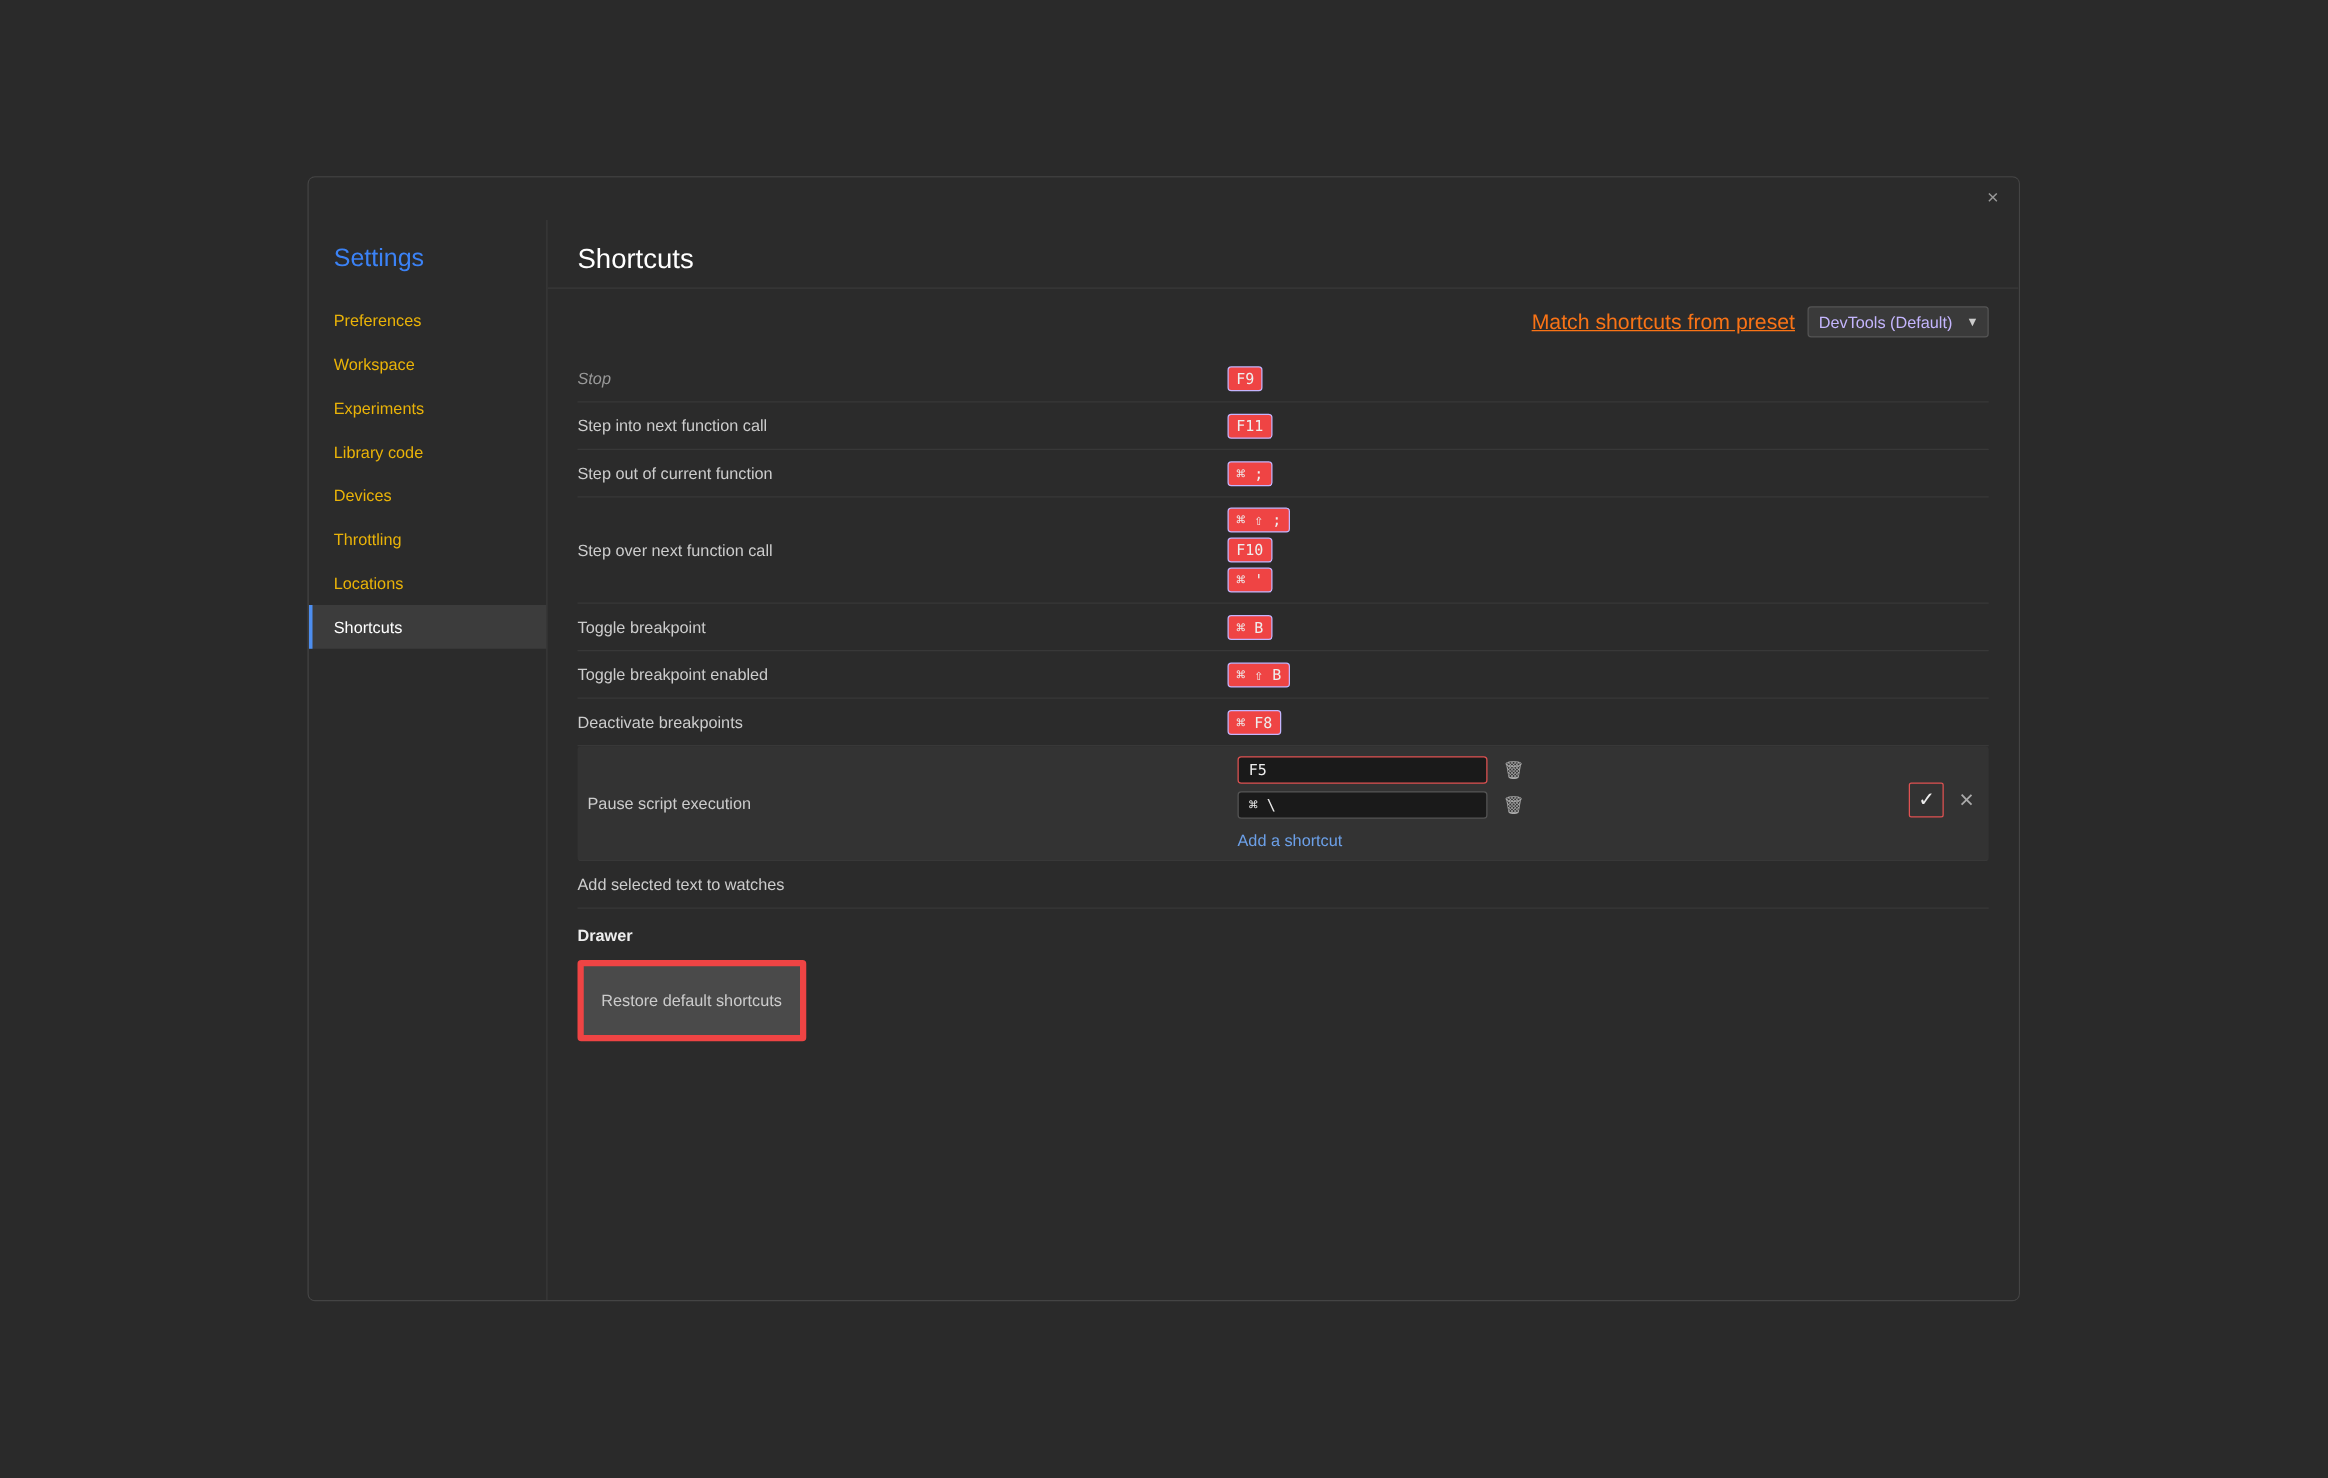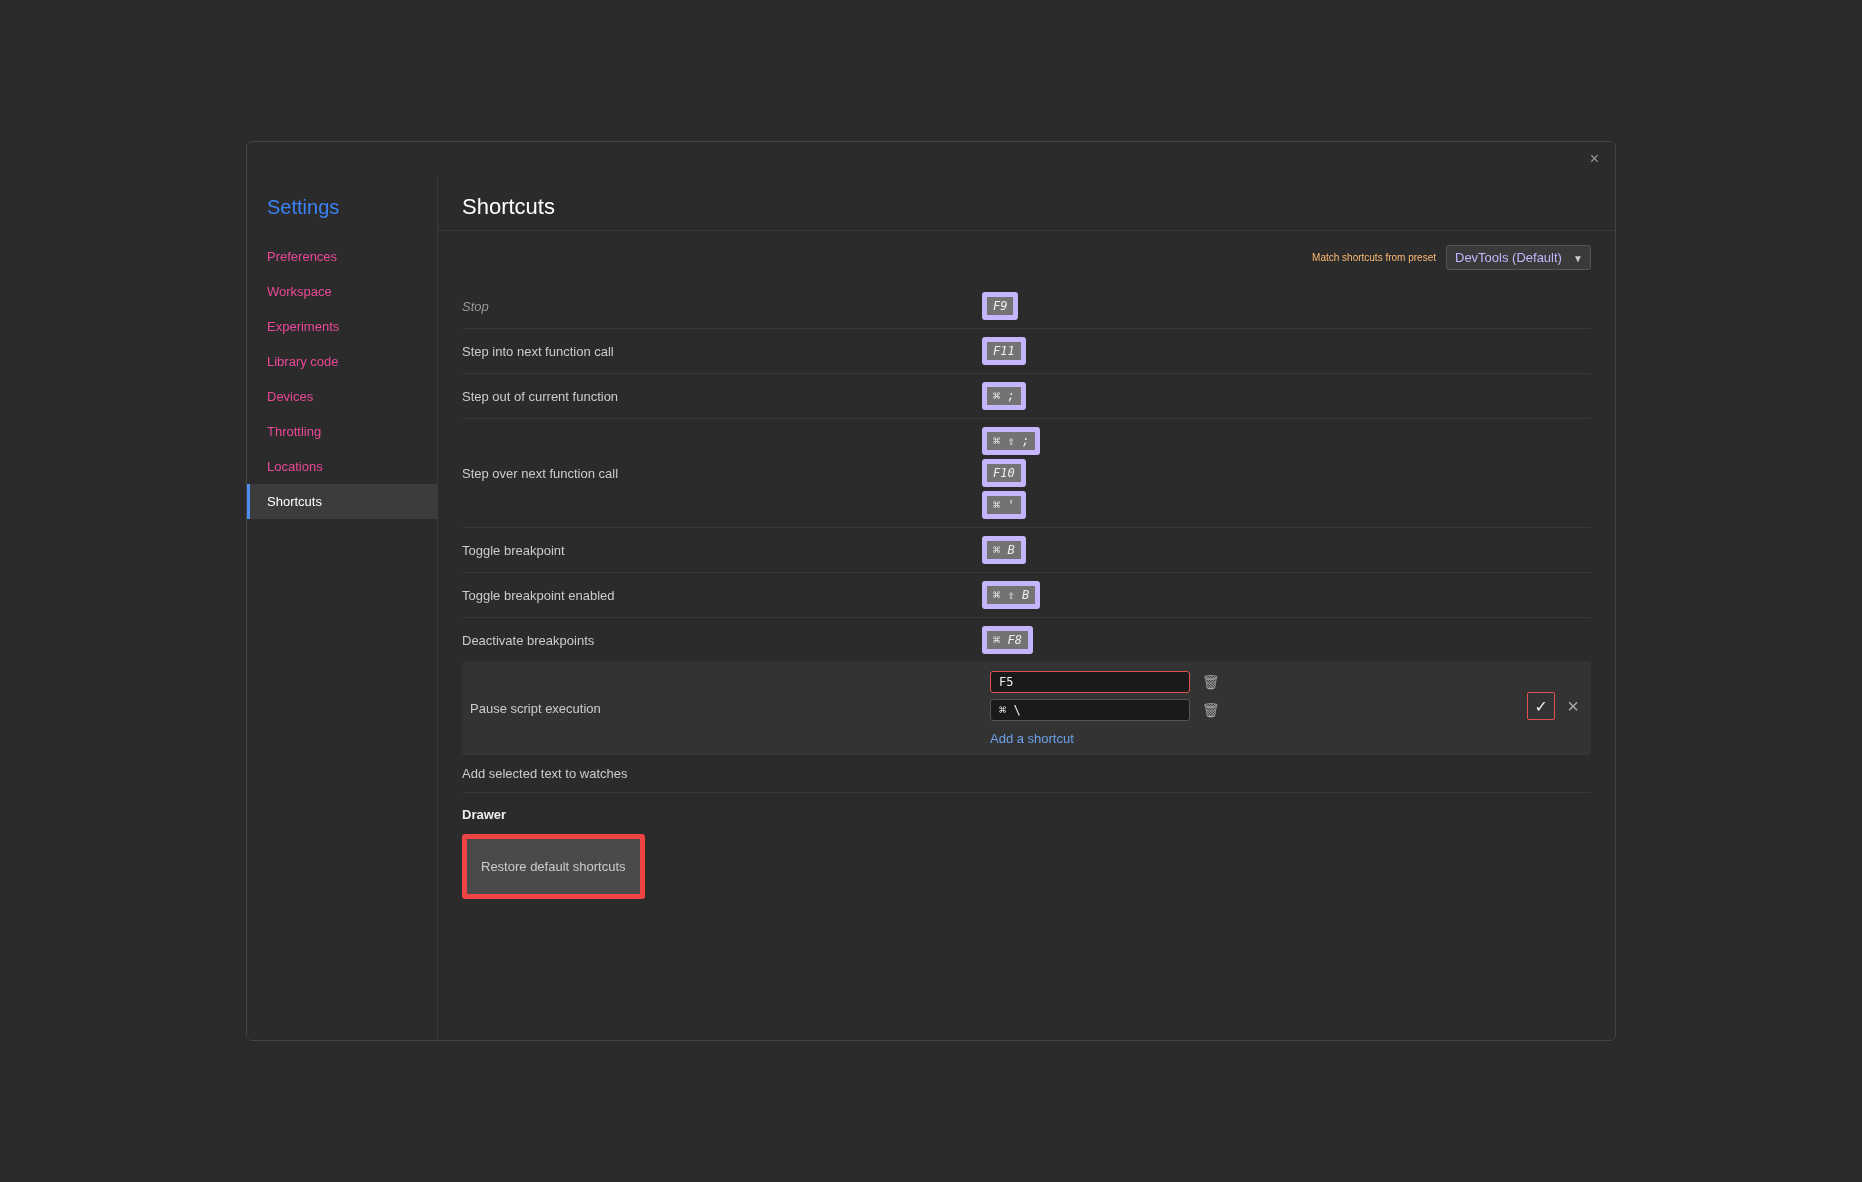--- a/index.html
+++ b/index.html
@@ -55,21 +55,21 @@
     }
     .sidebar-title {
       color: #3b82f6;
       font-size: 20px;
       font-weight: 500;
       padding: 20px 20px 20px 20px;
     }
     .sidebar-item {
       padding: 10px 20px;
       font-size: 13px;
-      color: #ec4899;
+      color: #eab308;
       cursor: pointer;
       position: relative;
     }
     .sidebar-item.active {
       color: #fff;
       background: #3c3c3c;
     }
     .sidebar-item.active::before {
       content: '';
       position: absolute;
@@ -99,22 +99,23 @@
       align-items: center;
     }
     .preset-row {
       display: flex;
       align-items: center;
       gap: 10px;
       padding: 14px 24px;
       justify-content: flex-end;
     }
     .preset-label {
-      font-size: 10px;
-      color: #fdba74;
+      font-size: 17px;
+      color: #f97316;
+      text-decoration: underline;
     }
     .preset-select {
       background: #3a3a3a;
       color: #c4b5fd;
       border: 1px solid #555;
       border-radius: 3px;
       padding: 4px 24px 4px 8px;
       font-size: 13px;
       appearance: none;
       cursor: pointer;
@@ -176,29 +177,28 @@
       flex-direction: column;
       gap: 4px;
       flex: 1;
     }
     .key-row {
       display: flex;
       align-items: center;
       gap: 8px;
     }
     .kbd {
-      background: #737373;
-      border: 5px solid #c4b5fd;
+      background: #ef4444;
+      border: 1px solid #c4b5fd;
       border-radius: 3px;
       padding: 2px 6px;
       font-size: 12px;
       color: #eee;
       font-family: monospace;
       white-space: nowrap;
-      font-style: italic;
     }
     .kbd-input {
       background: #1a1a1a;
       border: 1px solid #e05252;
       border-radius: 3px;
       padding: 3px 8px;
       font-size: 12px;
       color: #eee;
       font-family: monospace;
       width: 200px;

